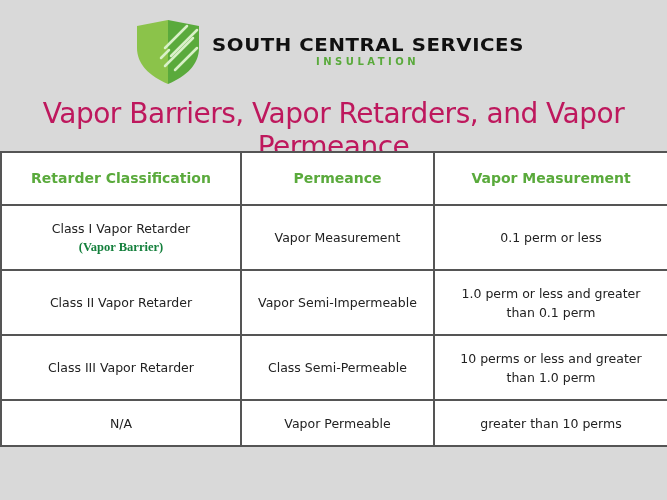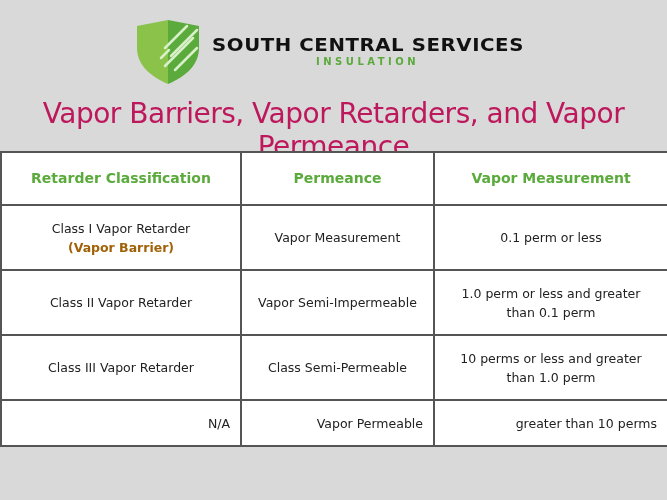--- a/index.html
+++ b/index.html
@@ -6,22 +6,22 @@
   body { width:667px; height:500px; background:#d9d9d9; position:relative; overflow:hidden; font-family:"DejaVu Sans", sans-serif; }
   .logo { position:absolute; left:135px; top:20px; width:400px; height:64px; }
   .shield { position:absolute; left:0; top:0; width:66px; height:64px; }
   .brand { position:absolute; left:77px; top:15px; font-family:"DejaVu Sans", sans-serif; font-weight:bold; font-size:17px; color:#111; letter-spacing:0.5px; white-space:nowrap; transform:scaleX(1.16); transform-origin:left top; }
   .sub { position:absolute; left:181px; top:36px; font-family:"DejaVu Sans", sans-serif; font-weight:bold; font-size:10px; color:#5aaa3c; letter-spacing:3.5px; }
   .title { position:absolute; left:0; width:667px; top:97px; text-align:center; font-family:"DejaVu Sans", sans-serif; font-size:28px; color:#be185d; letter-spacing:-0.5px; }
   table { position:absolute; left:0; top:151px; width:667px; border-collapse:collapse; background:#fff; table-layout:fixed; }
   td, th { border:2px solid #555; text-align:center; vertical-align:middle; font-size:12.5px; color:#222; line-height:19px; padding:0 10px; }
   th { color:#5aaa3c; font-size:14px; font-weight:bold; height:51px;margin-top:43px; }
   tr.r td { height:63px; }
-  tr.last td { height:44px;text-align:right; }
-  .bold { font-weight:bold; color:#a16207; }
+  tr.last td { height:44px; }
+  .bold { font-weight:bold; color:#15803d;font-family:Liberation Serif, serif; }
 </style>
 </head>
 <body>
 
 <div class="logo">
   <svg class="shield" viewBox="0 0 66 64">
     <path d="M2 6 L33 0 L33 64 C14 56 2 44 2 28 Z" fill="#8bc34a"></path>
     <path d="M33 0 L64 6 L64 28 C64 44 52 56 33 64 Z" fill="#5aaa3c"></path>
     <g stroke="#d9f0c8" stroke-width="2.5" stroke-linecap="round">
       <line x1="30" y1="28" x2="52" y2="6"></line>

